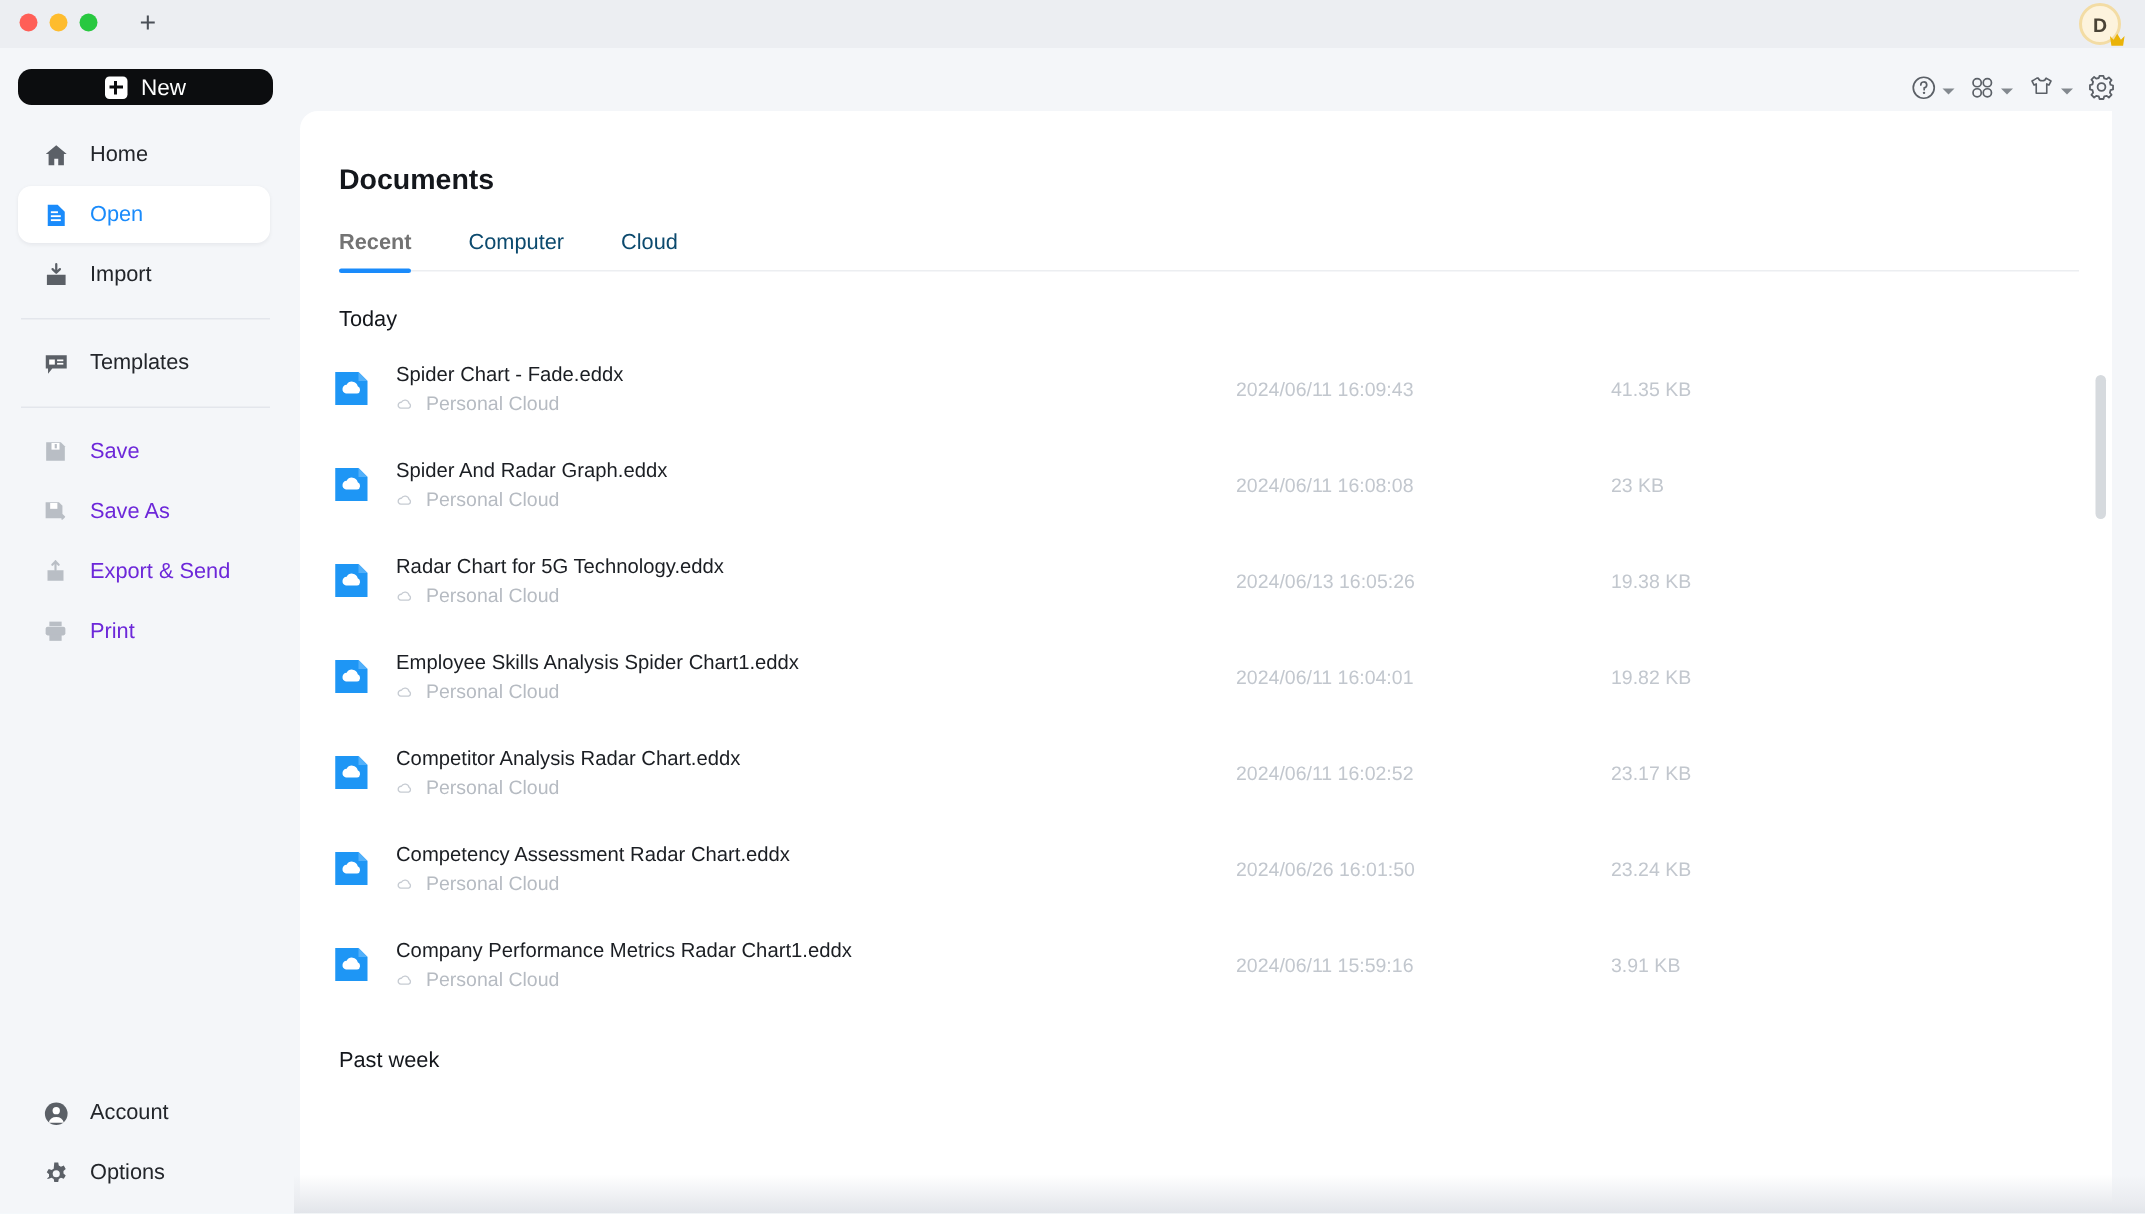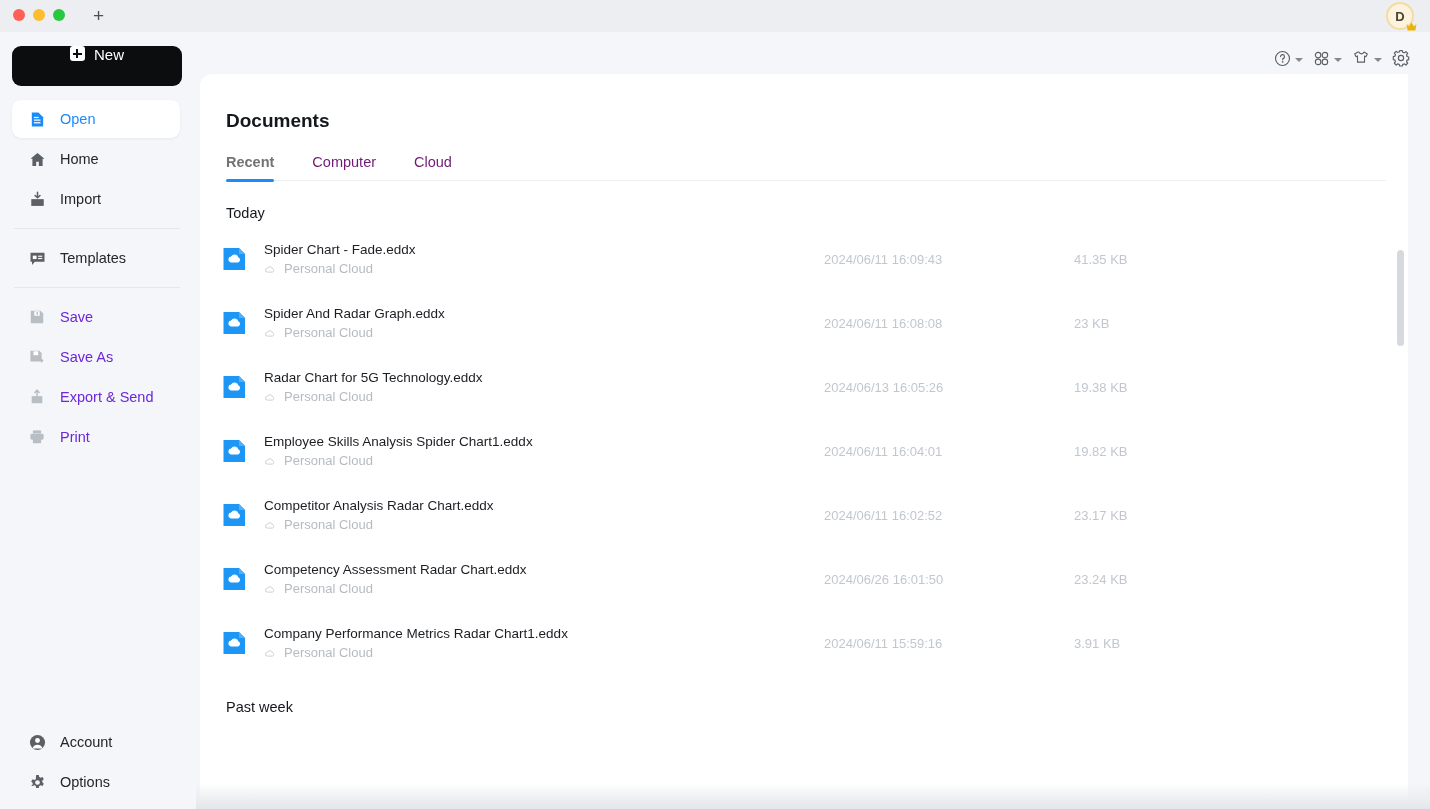--- a/index.html
+++ b/index.html
@@ -56,23 +56,23 @@
   .crown {
     position: absolute; right: -2px; bottom: -1px; width: 13px; height: 13px;
   }
 
   
   .sidebar {
     position: absolute; left: 0; top: 32px; width: 196px; height: 777px;
     background: #f4f6f9;
   }
   .new-btn {
-    margin: 14px 14px 0 12px; height: 40px; border-radius: 9px;
+    margin: 14px 14px 0 12px; height: 24px; border-radius: 9px;
     background: #0c0d0f; color: #fff;
-    display: flex; justify-content: center; gap: 9px;
+    display: flex; align-items: center; justify-content: center; gap: 9px;
     font-size: 15px; cursor: pointer;
   }
   .plus-square {
     width: 15px; height: 15px; background: #fff; border-radius: 3px;
     position: relative; flex: 0 0 auto;
   }
   .plus-square:before, .plus-square:after {
     content: ""; position: absolute; background: #0c0d0f;
   }
   .plus-square:before { left: 3px; top: 6.5px; width: 9px; height: 2px; }
@@ -103,21 +103,21 @@
   }
   .panel-title {
     font-size: 19px; font-weight: bold; color: #14171c;
     padding: 36px 0 0 26px;
   }
   .tabs {
     display: flex; gap: 38px; margin: 22px 0 0 26px;
     border-bottom: 1px solid #eceef1; width: 1160px;
   }
   .tab-item {
-    font-size: 14.5px; color: #701a75; padding-bottom: 10px;
+    font-size: 14.5px; color: #0c4a6e; padding-bottom: 10px;
     position: relative; cursor: pointer;
   }
   .tab-item.active { color: #737373; font-weight: bold; }
   .tab-item.active:after {
     content: ""; position: absolute; left: 0; right: 0; bottom: -1.5px;
     height: 3px; border-radius: 2px; background: #1a8bfb;
   }
 
   .list-area { position: relative; height: 556px; overflow: hidden; }
   .group-title {
@@ -187,39 +187,39 @@
     </div>
   </div>
 
   <div class="sidebar">
     <div class="new-btn">
       <span class="plus-square"></span>
       <span>New</span>
     </div>
 
     <div class="nav">
+      <div class="nav-item">
+        <span class="ico">
+          <svg width="17" height="17" viewBox="0 0 18 18">
+              <path d="M9 2L1.6 8.1h2V16h4v-4.6h2.8V16h4V8.1h2z" fill="#5b6067"></path>
+            </svg>
+        </span>
+        <span>Home</span>
+      </div>
+
       <div class="nav-item active">
         <span class="ico">
           <svg width="17" height="17" viewBox="0 0 18 18">
               <path d="M3 1.5h7l5 5V16.5H3z" fill="#1a8bfb"></path>
               <rect x="5.2" y="6.2" width="5" height="1.3" fill="#fff"></rect>
               <rect x="5.2" y="9" width="7" height="1.3" fill="#fff"></rect>
               <rect x="5.2" y="11.8" width="7" height="1.3" fill="#fff"></rect>
             </svg>
         </span>
         <span>Open</span>
-      </div>
-
-      <div class="nav-item">
-        <span class="ico">
-          <svg width="17" height="17" viewBox="0 0 18 18">
-              <path d="M9 2L1.6 8.1h2V16h4v-4.6h2.8V16h4V8.1h2z" fill="#5b6067"></path>
-            </svg>
-        </span>
-        <span>Home</span>
       </div>
 
       <div class="nav-item">
         <span class="ico">
           <svg width="17" height="17" viewBox="0 0 18 18">
               <path d="M9 1.2v6m0 0L6.4 4.7M9 7.2l2.6-2.5" stroke="#5b6067" stroke-width="1.6" fill="none" stroke-linecap="round"></path>
               <path d="M2.4 8.6h13.2v7.2H2.4z" fill="#5b6067"></path>
             </svg>
         </span>
         <span>Import</span>

